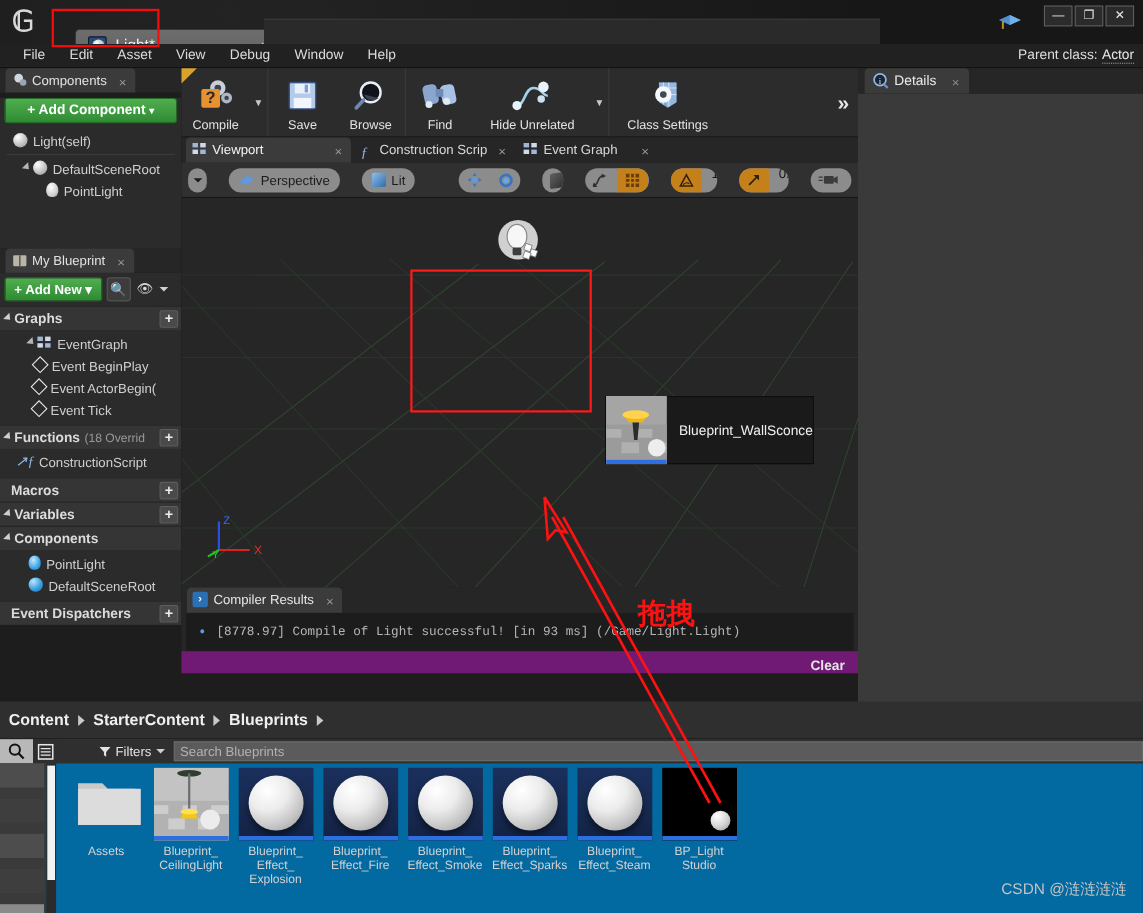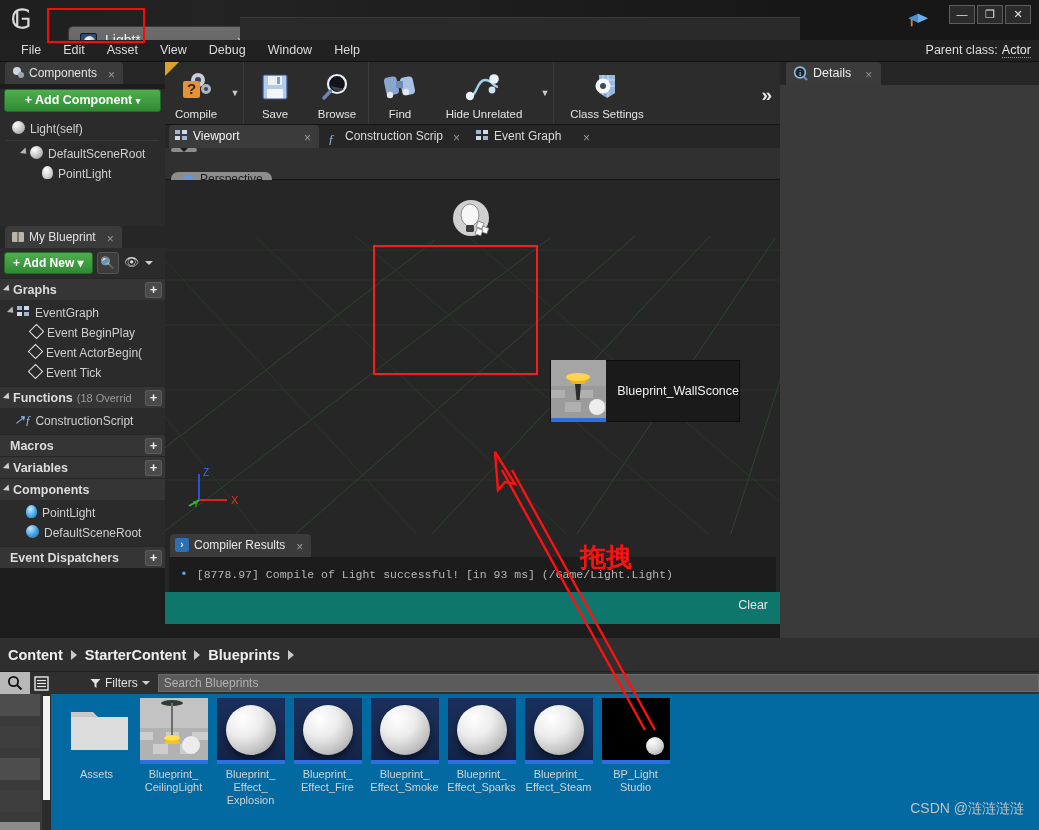--- a/index.html
+++ b/index.html
@@ -235,23 +235,22 @@
     border-radius: 4px 4px 0 0; white-space: nowrap;
   }
   .vp-tab.active { background: #3b3b3b; color: #f4f4f4; }
   .vp-tab .vt-x {
     position: absolute; right: 8px; top: 2px; font-size: 12px; color: #9a9a9a;
   }
   .vp-tab .vt-ico { position: absolute; left: 6px; top: 5px; }
 
   .vp-toolbar {
     position: relative; height: 32px; background: #303030;
-    display: flex; align-items: flex-start; padding: 0 6px; gap: 20px;
+    display: flex; align-items: center; padding: 0 6px; gap: 20px;
     border-bottom: 1px solid #161616;
-    flex-direction: column;
   }
   .pill {
     height: 22px; background: #8c8c8c; border-radius: 11px;
     display: flex; align-items: center; padding: 0 9px; gap: 5px;
     font-size: 12px; color: #1c1c1c;
   }
   .pill-group {
     height: 22px; background: #8c8c8c; border-radius: 11px;
     display: flex; align-items: center; overflow: hidden;
   }
@@ -315,21 +314,21 @@
     position: absolute; left: 5px; top: 4px; width: 14px; height: 14px;
     background: #2b6fb5; border-radius: 2px; color: #fff;
     font-size: 10px; line-height: 14px; text-align: center; font-weight: bold;
   }
   .cp-log {
     margin: 0 4px; height: 35px; background: #1c1c1c;
     display: flex; align-items: center;
     font-family: "Liberation Mono", monospace; font-size: 11.5px; color: #b6b6b6;
   }
   .cp-bullet { color: #5b9fe0; font-size: 13px; padding: 0 9px 0 11px; }
-  .cp-footer { height: 32px; position: relative; background: #0f766e; }
+  .cp-footer { height: 20px; position: relative; background: #701a75; font-weight: bold; }
   .cp-clear {
     position: absolute; right: 12px; top: 6px;
     font-size: 12.5px; color: #e4e4e4;
   }
 
   
   .rightcol {
     position: absolute; left: 780px; top: 62px; width: 259px; height: 576px;
     background: #1d1d1d;
   }
@@ -545,21 +544,21 @@
         <div class="sq-btn">🔍</div>
         <div class="sq-btn" style="background:none;border:none;width:18px">👁</div>
         <span class="tiny-caret"></span>
       </div>
 
       <div class="section-hdr">
         <span class="shcaret"></span><span>Graphs</span>
         <div class="plus-btn">+</div>
       </div>
       <div class="tree">
-        <div class="tree-row" style="padding-left:9px">
+        <div class="tree-row" style="padding-left:26px">
           <span class="arrow-tri"></span><span class="graph-ico"></span><span class="lbl">EventGraph</span>
         </div>
         <div class="tree-row" style="padding-left:31px">
           <span class="diamond-ico"></span><span class="lbl">Event BeginPlay</span>
         </div>
         <div class="tree-row" style="padding-left:30px">
           <span class="diamond-ico"></span><span class="lbl">Event ActorBegin(</span>
         </div>
         <div class="tree-row" style="padding-left:30px">
           <span class="diamond-ico"></span><span class="lbl">Event Tick</span>

